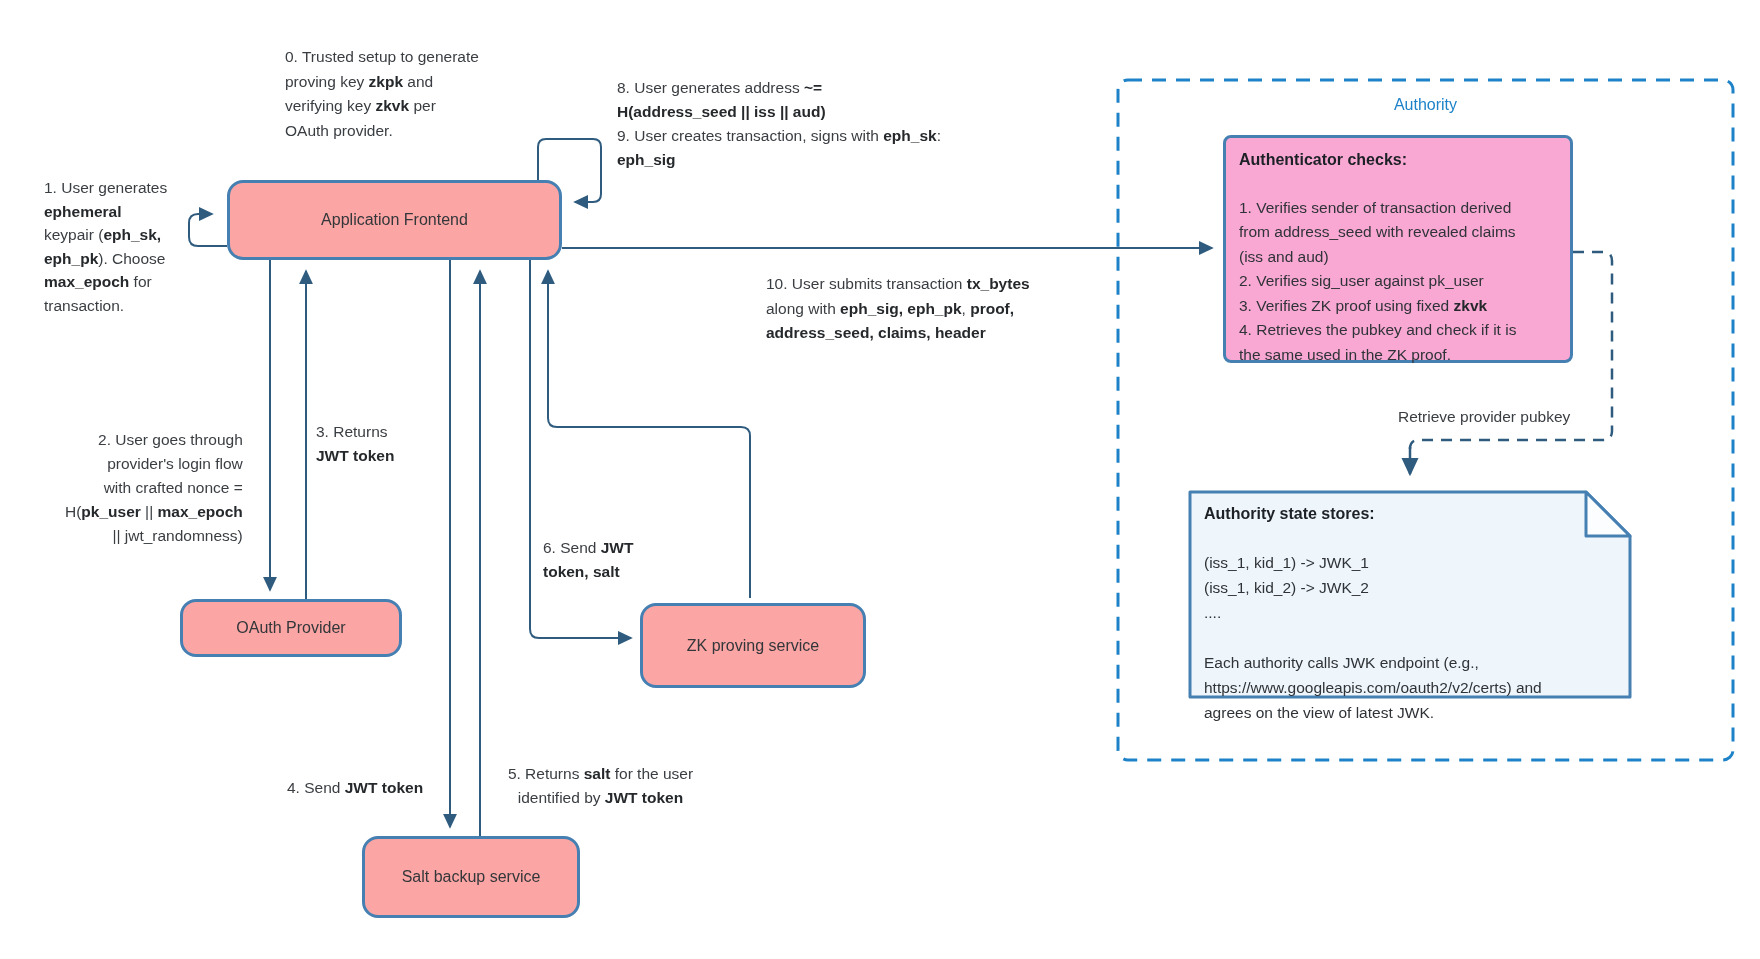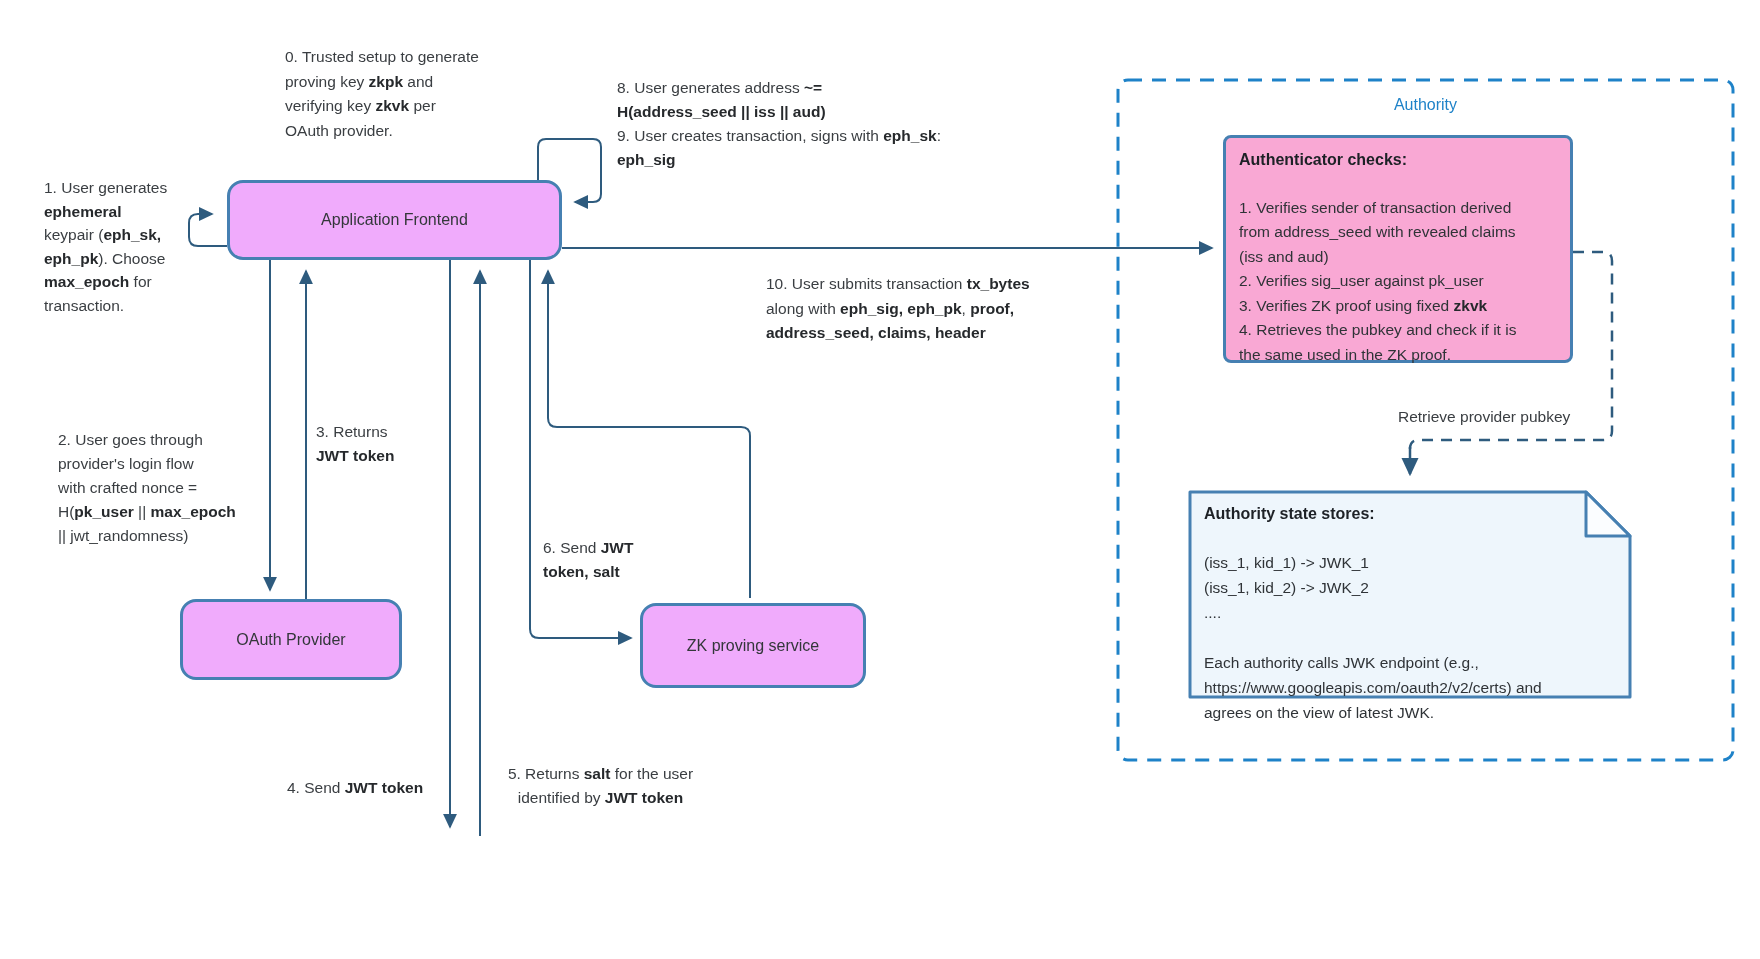--- a/index.html
+++ b/index.html
@@ -3,21 +3,21 @@
 <meta charset="utf-8">
 <style>
   html,body{margin:0;padding:0;background:#ffffff;}
   .canvas{
     position:relative;width:1760px;height:959px;background:#ffffff;
     font-family:"Liberation Sans", sans-serif;color:#383838;overflow:hidden;
   }
   svg.layer{position:absolute;left:0;top:0;width:1760px;height:959px;}
   .box{
     position:absolute;box-sizing:border-box;border:3px solid #4680b2;border-radius:16px;
-    background:#f0abfc;display:flex;align-items:center;justify-content:center;
+    background:#fca5a5;display:flex;align-items:center;justify-content:center;
     font-size:16px;color:#33373a;text-align:center;
   }
   .panel{
     position:absolute;box-sizing:border-box;border:3px solid #4680b2;border-radius:8px;
     background:#f9a8d4;padding:10px 13px;font-size:15.5px;line-height:24.5px;color:#2f3337;
     text-align:left;
   }
   .panel .title{font-weight:bold;font-size:16px;color:#1d2126;}
   .panel .body{margin-top:23px;}
   .doc-text{
@@ -74,44 +74,47 @@
     <path d="M1573 252 H1603 Q1612 252 1612 261 V431 Q1612 440 1603 440 H1419 Q1410 440 1410 449" fill="none" stroke="#2e5b7e" stroke-width="2.5" stroke-dasharray="11 8"></path>
     <path d="M1410 447 V474" fill="none" stroke="#2e5b7e" stroke-width="2.5" marker-end="url(#arr)"></path>
   </svg>
 
   <div class="authority-label">Authority</div>
 
   <div class="box" style="left:227px;top:180px;width:335px;height:80px;">
     <span>Application Frontend</span>
   </div>
 
-  <div class="box" style="left:180px;top:599px;width:222px;height:81px;">
+  <div class="box" style="left:180px;top:599px;width:222px;height:58px;">
     <span>OAuth Provider</span>
   </div>
 
   <div class="box" style="left:640px;top:603px;width:226px;height:85px;">
     <span>ZK proving service</span>
   </div>
 
+  <div class="box" style="left:362px;top:836px;width:218px;height:82px;">
+    <span>Salt backup service</span>
+  </div>
 
   <div class="panel" style="left:1223px;top:135px;width:350px;height:228px;">
     <div class="title">Authenticator checks:</div>
     <div class="body"><span>1. Verifies sender of transaction derived</span><br><span>from address_seed with revealed claims</span><br><span>(iss and aud)</span><br><span>2. Verifies sig_user against pk_user</span><br><span>3. Verifies ZK proof using fixed </span><span class="b">zkvk</span><br><span>4. Retrieves the pubkey and check if it is</span><br><span>the same used in the ZK proof.</span></div>
   </div>
 
   <div class="doc-text" style="left:1190px;top:492px;width:440px;height:205px;">
     <div class="title">Authority state stores:</div>
     <div class="body"><span>(iss_1, kid_1) -&gt; JWK_1</span><br><span>(iss_1, kid_2) -&gt; JWK_2</span><br><span>....</span><br><span></span><br><span>Each authority calls JWK endpoint (e.g.,</span><br><span>https://www.googleapis.com/oauth2/v2/certs) and</span><br><span>agrees on the view of latest JWK.</span></div>
   </div>
 
   <div class="note" style="left:285px;top:45px;line-height:24.5px;"><span>0. Trusted setup to generate</span><br><span>proving key </span><span class="b">zkpk</span><span> and</span><br><span>verifying key </span><span class="b">zkvk</span><span> per</span><br><span>OAuth provider.</span></div>
 
   <div class="note" style="left:44px;top:176px;line-height:23.5px;"><span>1. User generates</span><br><span class="b">ephemeral</span><br><span>keypair (</span><span class="b">eph_sk,</span><br><span class="b">eph_pk</span><span>). Choose</span><br><span class="b">max_epoch</span><span> for</span><br><span>transaction.</span></div>
 
-  <div class="note" style="left:58px;top:428px;"><span>2. User goes through</span><br><span>provider's login flow</span><br><span>with crafted nonce =</span><br><span>H(</span><span class="b">pk_user</span><span> || </span><span class="b">max_epoch</span><br><span>|| jwt_randomness)</span></div>
+  <div class="note" style="left:65px;top:428px;text-align:right;"><span>2. User goes through</span><br><span>provider's login flow</span><br><span>with crafted nonce =</span><br><span>H(</span><span class="b">pk_user</span><span> || </span><span class="b">max_epoch</span><br><span>|| jwt_randomness)</span></div>
 
   <div class="note" style="left:316px;top:420px;"><span>3. Returns</span><br><span class="b">JWT token</span></div>
 
   <div class="note" style="left:287px;top:776px;"><span>4. Send </span><span class="b">JWT token</span></div>
 
   <div class="note center" style="left:478px;top:762px;width:245px;"><span>5. Returns </span><span class="b">salt</span><span> for the user</span><br><span>identified by </span><span class="b">JWT token</span></div>
 
   <div class="note" style="left:543px;top:536px;"><span>6. Send </span><span class="b">JWT</span><br><span class="b">token, salt</span></div>
 
 

